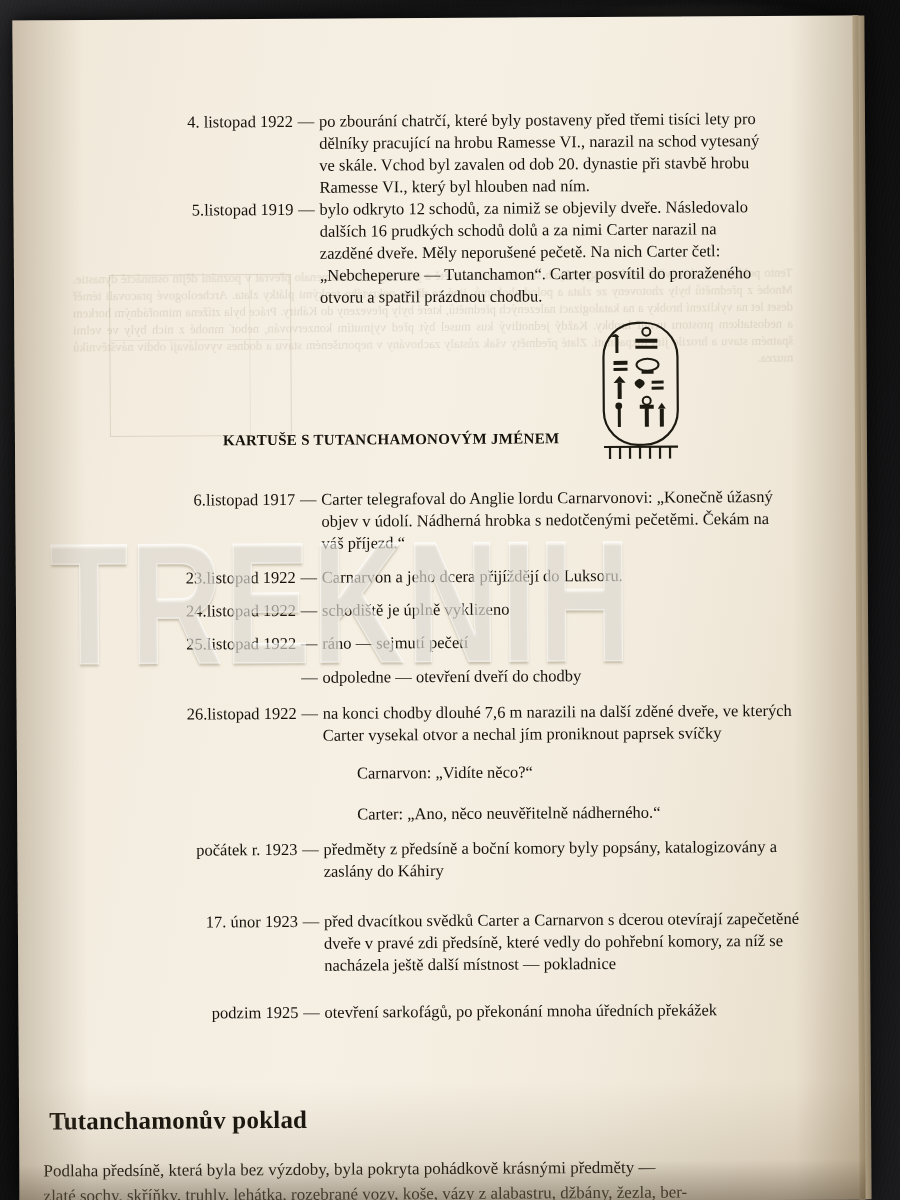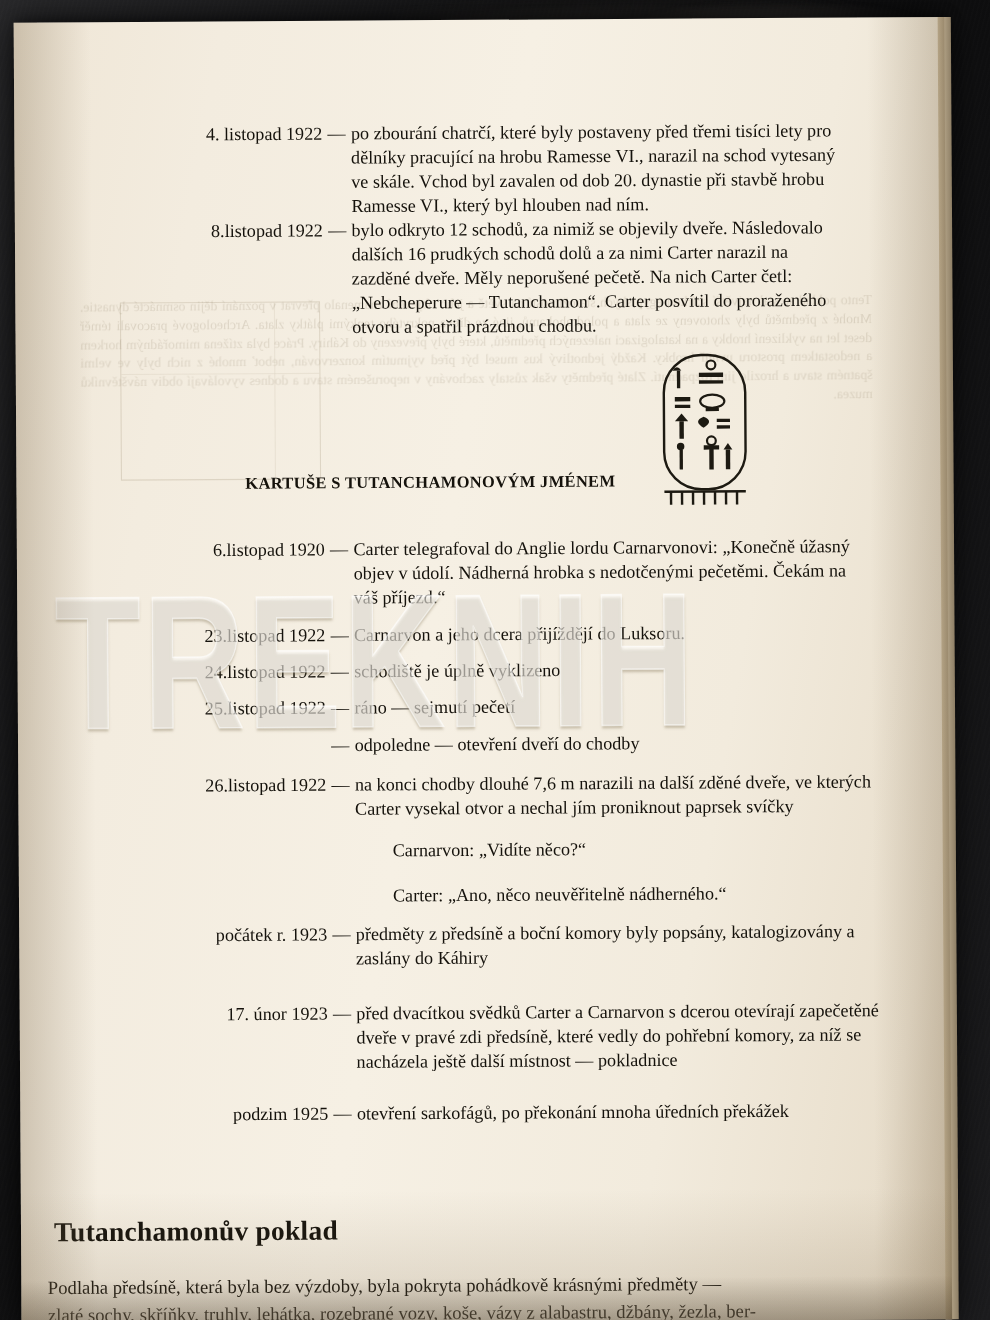--- a/index.html
+++ b/index.html
@@ -236,21 +236,21 @@
 
     <div class="content">
 
       <div class="entry" style="left:120px; top:92px; width:640px;">
         <div class="date" style="width:160px;">4. listopad 1922</div>
         <div class="dash">—</div>
         <div class="body" style="width:450px;">po zbourání chatrčí, které byly postaveny před třemi tisíci lety pro dělníky pracující na hrobu Ramesse VI., narazil na schod vytesaný ve skále. Vchod byl zavalen od dob 20. dynastie při stavbě hrobu Ramesse VI., který byl hlouben nad ním.</div>
       </div>
 
       <div class="entry" style="left:120px; top:180px; width:640px;">
-        <div class="date" style="width:160px;">8.listopad 1922</div>
+        <div class="date" style="width:160px;">5.listopad 1919</div>
         <div class="dash">—</div>
         <div class="body" style="width:450px;">bylo odkryto 12 schodů, za nimiž se objevily dveře. Následovalo dalších 16 prudkých schodů dolů a za nimi Carter narazil na zazděné dveře. Měly neporušené pečetě. Na nich Carter četl: „Nebcheperure — Tutanchamon“. Carter posvítil do proraženého otvoru a spatřil prázdnou chodbu.</div>
       </div>
 
       <div class="cartouche">
         <svg width="120" height="150" viewBox="0 0 120 150" xmlns="http://www.w3.org/2000/svg">
           <g stroke="#1d1a12" fill="none" stroke-width="2.2">
             <rect x="14" y="6" width="74" height="122" rx="34" ry="34"></rect>
             <line x1="14" y1="130" x2="88" y2="130"></line>
             <line x1="20" y1="130" x2="20" y2="142"></line>
@@ -286,21 +286,21 @@
             <circle cx="57" cy="84" r="4" fill="none" stroke="#1d1a12" stroke-width="2"></circle>
             <rect x="70" y="92" width="4" height="18"></rect>
             <path d="M68 92 h8 l-4 -6 z"></path>
           </g>
         </svg>
       </div>
 
       <div class="caption" style="left:208px; top:413px;">KARTUŠE S TUTANCHAMONOVÝM JMÉNEM</div>
 
       <div class="entry" style="left:120px; top:470px; width:660px;">
-        <div class="date" style="width:160px;">6.listopad 1920</div>
+        <div class="date" style="width:160px;">6.listopad 1917</div>
         <div class="dash">—</div>
         <div class="body" style="width:470px;">Carter telegrafoval do Anglie lordu Carnarvonovi: „Konečně úžasný objev v údolí. Nádherná hrobka s nedotčenými pečetěmi. Čekám na váš příjezd.“</div>
       </div>
 
       <div class="entry" style="left:102px; top:548px; width:660px;">
         <div class="date" style="width:178px;">23.listopad 1922</div>
         <div class="dash">—</div>
         <div class="body" style="width:450px;">Carnarvon a jeho dcera přijíždějí do Luksoru.</div>
       </div>
 

